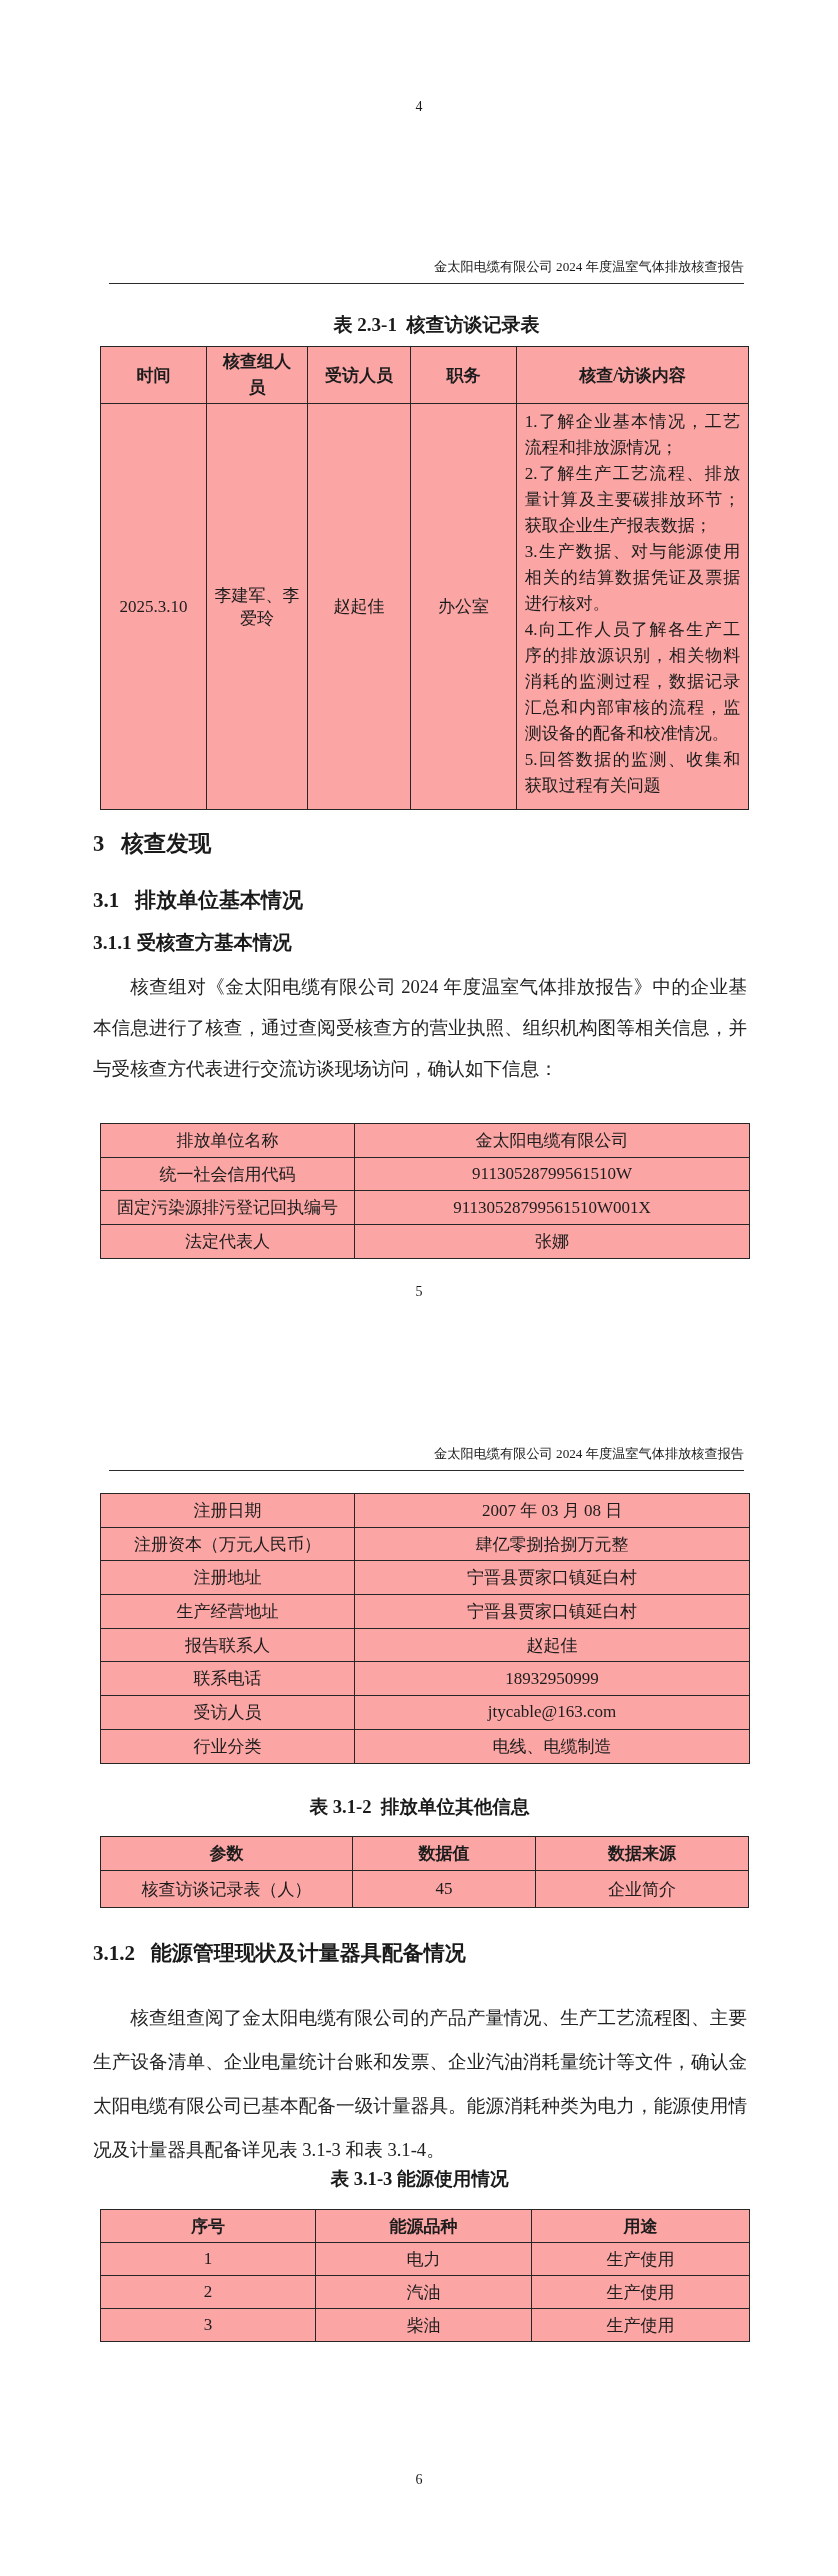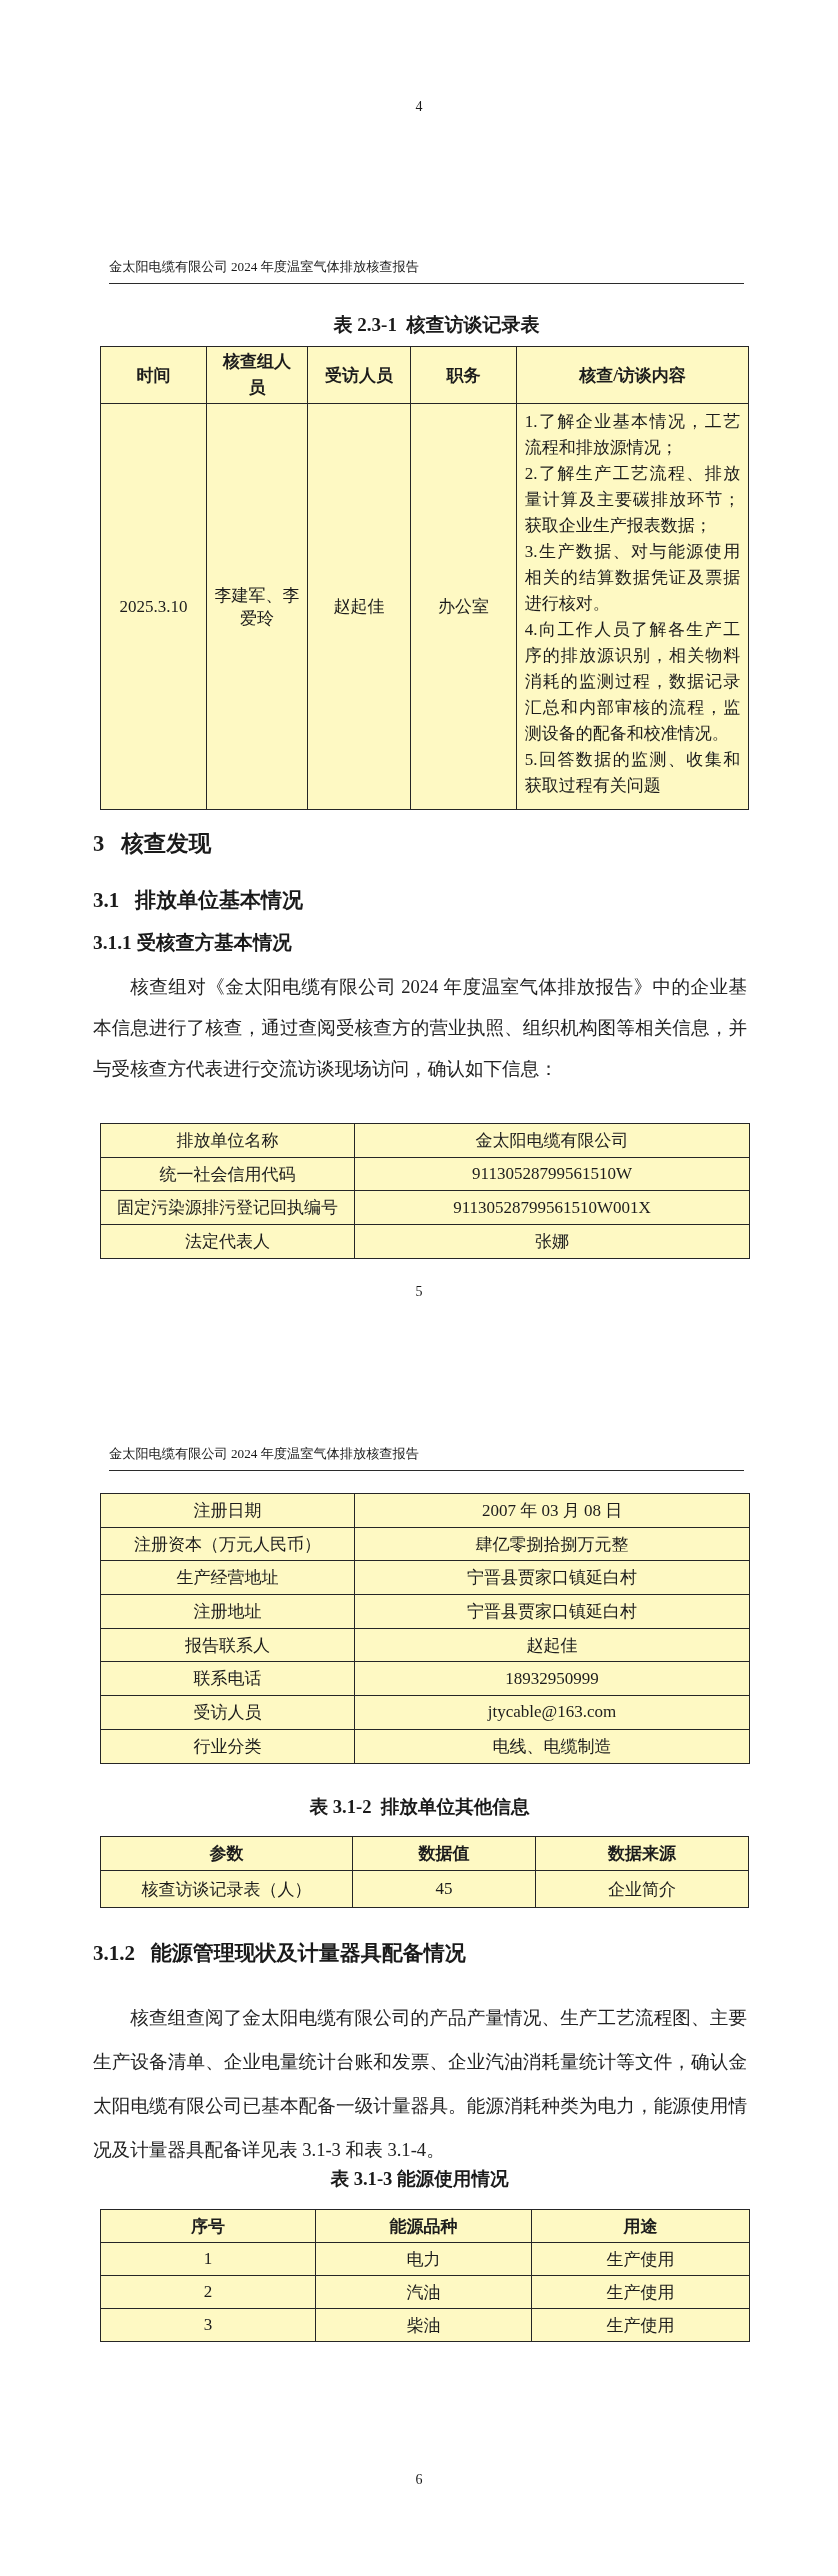--- a/index.html
+++ b/index.html
@@ -6,39 +6,39 @@
   .sheet{
     position:relative;width:839px;height:2576px;margin:0 auto;
     background:#ffffff;color:#1a1a1a;
     font-family:"Liberation Serif","DejaVu Serif",serif;
     overflow:hidden;
   }
   .abs{position:absolute;}
   .center{width:100%;text-align:center;}
   .page-num{font-size:14px;letter-spacing:0.8px;}
   .running-header{
-    left:109px;width:635px;text-align:left;font-size:13.2px;
+    left:109px;width:635px;text-align:right;font-size:13.2px;
     padding-bottom:7px;border-bottom:1.6px solid #2b2b2b;white-space:pre-wrap;
   }
   .caption{font-weight:bold;white-space:pre-wrap;}
   .cap-lg{font-size:19px;margin-left:17px;}
   .cap-md{font-size:18.6px;}
   .heading{left:93px;font-weight:bold;white-space:pre-wrap;}
   .h-l1{font-size:22.5px;}
   .h-l2{font-size:21px;}
   .h-l3{font-size:19.4px;}
   .para{
     left:93px;width:654px;font-size:18.6px;text-align:justify;
     text-indent:2em;color:#222;
   }
   .para-1{line-height:41px;font-family:Liberation Serif, serif;}
   .para-2{line-height:44px;}
   table.doc{
     border-collapse:collapse;table-layout:fixed;
-    background:#fef9c3;
+    background:#fca5a5;
   }
   table.doc td,table.doc th{
     border:1.6px solid #262626;font-weight:normal;
     text-align:center;vertical-align:middle;
     font-size:17px;color:#1c1c1c;padding:1.6px 6.2px;
     overflow:hidden;
   }
   table.doc th{font-weight:bold;}
   .t-interview{left:100px;top:346px;width:649px;}
   .t-interview .hdr-row{height:54px;}
@@ -147,25 +147,25 @@
     <tbody>
         <tr>
       <td>注册日期</td>
       <td>2007 年 03 月 08 日</td>
     </tr>
     <tr>
       <td>注册资本（万元人民币）</td>
       <td>肆亿零捌拾捌万元整</td>
     </tr>
     <tr>
+      <td>注册地址</td>
+      <td>宁晋县贾家口镇延白村</td>
+    </tr>
+    <tr>
       <td>生产经营地址</td>
-      <td>宁晋县贾家口镇延白村</td>
-    </tr>
-    <tr>
-      <td>注册地址</td>
       <td>宁晋县贾家口镇延白村</td>
     </tr>
     <tr>
       <td>报告联系人</td>
       <td>赵起佳</td>
     </tr>
     <tr>
       <td>联系电话</td>
       <td>18932950999</td>
     </tr>

